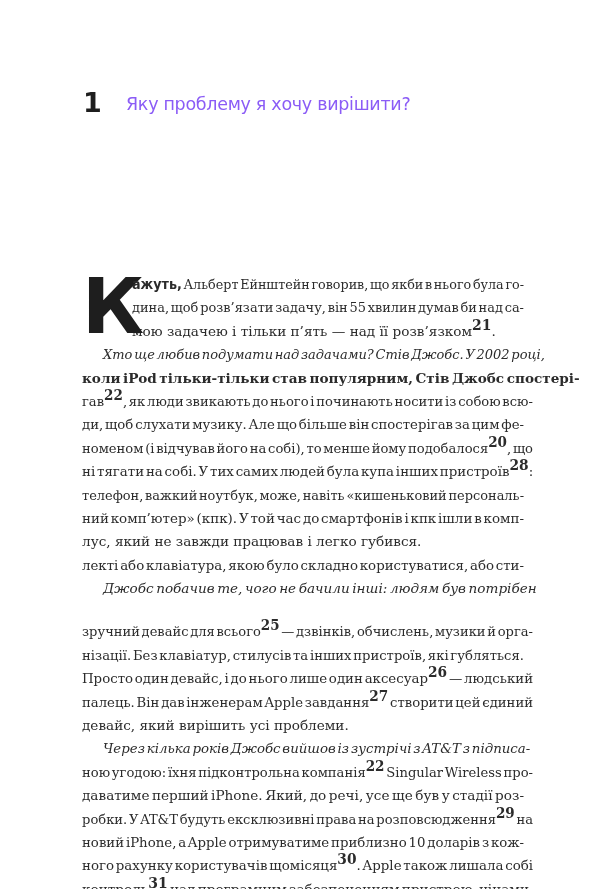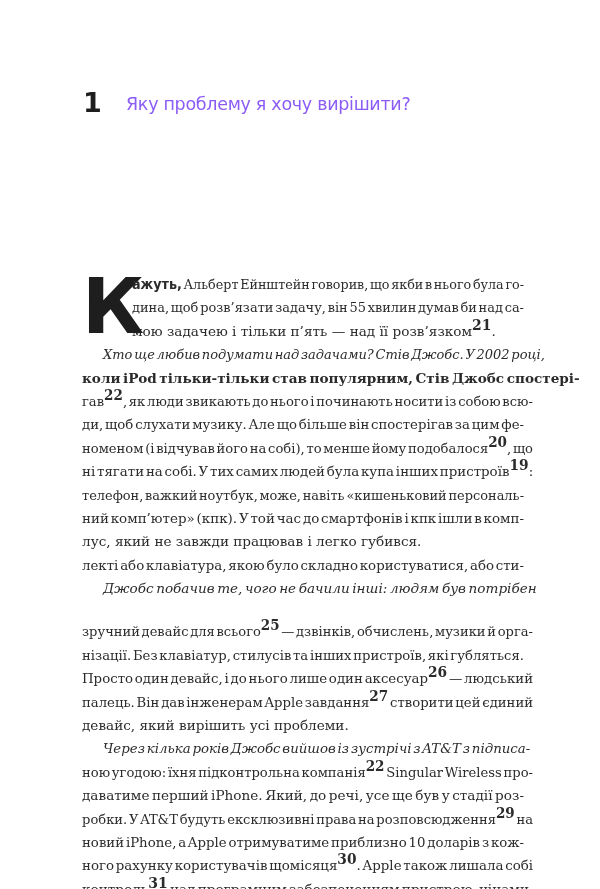--- a/index.html
+++ b/index.html
@@ -29,21 +29,21 @@
 
   <span class="line dc" style="display: block;"><span style="white-space: nowrap; word-spacing: -2.5px; display: inline-block; transform-origin: left center; transform: scaleX(0.935142);"><span class="lead">ажуть,</span><span> Альберт Ейнштейн говорив, що якби в нього була го-</span></span></span>
   <span class="line dc" style="display: block;"><span style="white-space: nowrap; word-spacing: -2.5px; display: inline-block; transform-origin: left center; transform: scaleX(0.952215);"><span>дина, щоб розв’язати задачу, він 55 хвилин думав би над са-</span></span></span>
   <span class="line dc last"><span>мою задачею і тільки п’ять — над її розв’язком</span><sup>21</sup><span>.</span></span>
 
   <span class="line indent" style="display: block;"><span style="white-space: nowrap; word-spacing: -2.5px; display: inline-block; transform-origin: left center; transform: scaleX(0.955597);"><span>Хто ще любив подумати над задачами? Стів Джобс. У 2002 році,</span></span></span>
   <span class="line" style="display: block; font-weight: bold;"><span style="white-space: nowrap; word-spacing: -2.17634px;"><span>коли iPod тільки-тільки став популярним, Стів Джобс спостері-</span></span></span>
   <span class="line" style="display: block;"><span style="white-space: nowrap; word-spacing: -2.5px; display: inline-block; transform-origin: left center; transform: scaleX(0.96523);"><span>гав</span><sup>22</sup><span>, як люди звикають до нього і починають носити із собою всю-</span></span></span>
   <span class="line" style="display: block;"><span style="white-space: nowrap; word-spacing: -2.5px; display: inline-block; transform-origin: left center; transform: scaleX(0.976796);"><span>ди, щоб слухати музику. Але що більше він спостерігав за цим фе-</span></span></span>
   <span class="line" style="display: block;"><span style="white-space: nowrap; word-spacing: -2.5px; display: inline-block; transform-origin: left center; transform: scaleX(0.96444);"><span>номеном (і відчував його на собі), то менше йому подобалося</span><sup>20</sup><span>, що</span></span></span>
-  <span class="line" style="display: block;"><span style="white-space: nowrap; word-spacing: -2.5px; display: inline-block; transform-origin: left center; transform: scaleX(0.984033);"><span>ні тягати на собі. У тих самих людей була купа інших пристроїв</span><sup>19</sup><span>:</span></span></span>
+  <span class="line" style="display: block;"><span style="white-space: nowrap; word-spacing: -2.5px; display: inline-block; transform-origin: left center; transform: scaleX(0.984033);"><span>ні тягати на собі. У тих самих людей була купа інших пристроїв</span><sup>28</sup><span>:</span></span></span>
   <span class="line" style="display: block;"><span style="white-space: nowrap; word-spacing: -2.5px; display: inline-block; transform-origin: left center; transform: scaleX(0.951337);"><span>телефон, важкий ноутбук, може, навіть «кишеньковий персональ-</span></span></span>
   <span class="line" style="display: block;"><span style="white-space: nowrap; word-spacing: -2.5px; display: inline-block; transform-origin: left center; transform: scaleX(0.988883);"><span>ний комп’ютер» (кпк). У той час до смартфонів і кпк ішли в комп-</span></span></span>
   <span class="line last"><span>лус, який не завжди працював і легко губився.</span></span>
   <span class="line" style="display: block;"><span style="white-space: nowrap; word-spacing: -2.5px; display: inline-block; transform-origin: left center; transform: scaleX(0.981541);"><span>лекті або клавіатура, якою було складно користуватися, або сти-</span></span></span>
 
   <span class="line indent" style="display: block;"><span style="white-space: nowrap; word-spacing: -1.78646px;"><span>Джобс побачив те, чого не бачили інші: людям був потрібен</span></span></span>
   <span class="line" style="display: block; margin-top: 20px;"><span style="white-space: nowrap; word-spacing: -2.5px; display: inline-block; transform-origin: left center; transform: scaleX(0.959663);"><span>зручний девайс для всього</span><sup>25</sup><span> — дзвінків, обчислень, музики й орга-</span></span></span>
   <span class="line" style="display: block;"><span style="white-space: nowrap; word-spacing: -2.5px; display: inline-block; transform-origin: left center; transform: scaleX(0.969365);"><span>нізації. Без клавіатур, стилусів та інших пристроїв, які губляться.</span></span></span>
   <span class="line" style="display: block;"><span style="white-space: nowrap; word-spacing: -2.5px; display: inline-block; transform-origin: left center; transform: scaleX(0.980112);"><span>Просто один девайс, і до нього лише один аксесуар</span><sup>26</sup><span> — людський</span></span></span>
   <span class="line" style="display: block;"><span style="white-space: nowrap; word-spacing: -2.5px; display: inline-block; transform-origin: left center; transform: scaleX(0.972731);"><span>палець. Він дав інженерам Apple завдання</span><sup>27</sup><span> створити цей єдиний</span></span></span>

